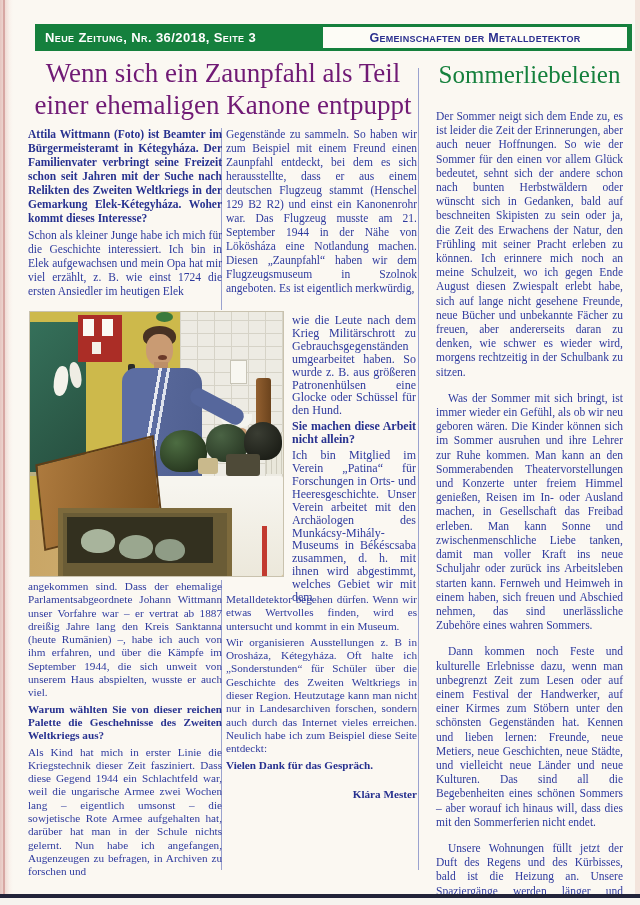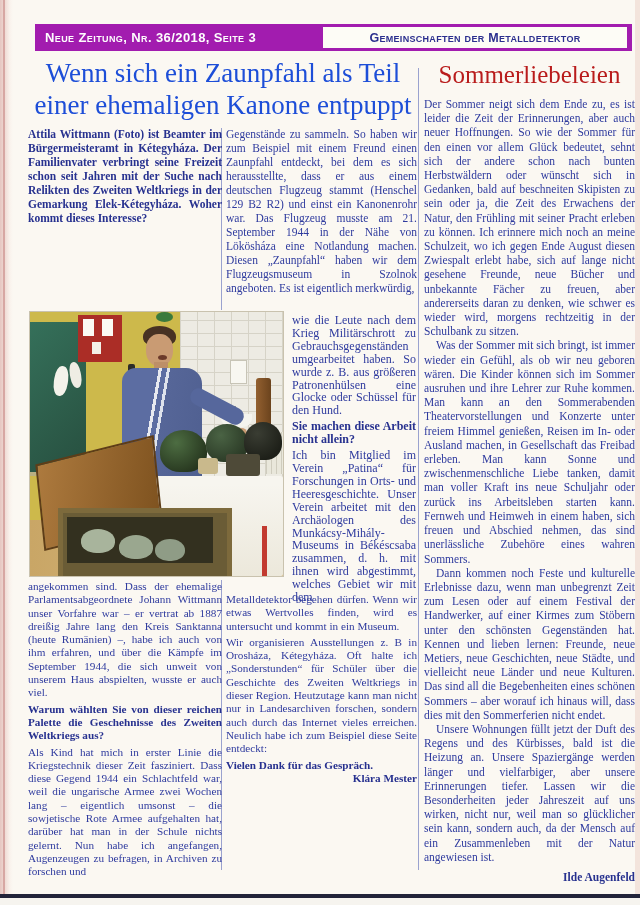--- a/index.html
+++ b/index.html
@@ -12,53 +12,53 @@
   .abs{position:absolute;}
   
   .edge-left{left:0;top:0;width:13px;height:905px;
     background:linear-gradient(90deg,#e6c6c1 0%,#f0dcd6 40%,#f9f2ec 75%,#fbf8f2 100%);}
   .edge-line{left:3px;top:0;width:2px;height:905px;background:#d7a7a3;}
   .edge-right{right:0;top:0;width:5px;height:905px;background:#f3e4dc;}
   .bottom-scan-line{left:0;top:894px;width:640px;height:4px;background:#22243a;}
   .below-scan{left:0;top:898px;width:640px;height:7px;background:#f6f4ef;}
 
   
-  .header-bar{left:35px;top:24px;width:597px;height:27px;background:#a21caf;}
+  .header-bar{left:35px;top:24px;width:597px;height:27px;background:#15803d;}
   .header-left{position:absolute;left:10px;top:0;height:27px;display:flex;align-items:center;
     color:#fdfdfd;font-family:"Liberation Sans",sans-serif;font-weight:700;
     font-size:13px;font-variant:small-caps;letter-spacing:.4px;white-space:nowrap;}
   .header-box{position:absolute;right:5px;top:3px;width:304px;height:21px;background:#fdfcf6;
     display:flex;align-items:center;justify-content:center;}
   .header-right{color:#2b2f8e;font-family:"Liberation Sans",sans-serif;font-weight:700;
     font-size:12.5px;font-variant:small-caps;letter-spacing:.3px;white-space:nowrap;}
 
   
-  .title-main{left:28px;top:57px;width:390px;text-align:center;color:#1d4ed8;
+  .title-main{left:28px;top:57px;width:390px;text-align:center;color:#701a75;
     font-size:27px;line-height:32px;font-weight:400;}
-  .title-essay{left:424px;top:60px;width:211px;text-align:center;color:#b91c1c;
+  .title-essay{left:424px;top:60px;width:211px;text-align:center;color:#15803d;
     font-size:25px;line-height:30px;font-weight:400;}
 
   
   .vsep{width:1px;background:#9aa2cf;}
 
   
   .txt{font-size:11.5px;line-height:14px;text-align:justify;color:#2e3a9e;
     hyphens:auto;-webkit-hyphens:auto;}
   .txt p{margin:0 0 3px 0;}
   .bold{font-weight:700;color:#27318f;}
   .q{font-weight:700;color:#27318f;margin:4px 0;}
   .sig{text-align:right;font-weight:700;color:#27318f;margin-top:2px;}
   .link{font-style:italic;word-break:break-all;text-align:left;margin:3px 0;}
   #col1-top{left:28px;top:127px;width:194px;}
   #col2-top{left:226px;top:127px;width:191px;}
   #col2-narrow{left:292px;top:314px;width:124px;font-size:12px;line-height:12.9px;}
   #col1-bottom{left:28px;top:580px;width:194px;font-size:11.2px;line-height:13.3px;}
   #col2-bottom{left:226px;top:593px;width:191px;font-size:11.2px;line-height:13.3px;}
   #col3{left:424px;top:97px;width:211px;line-height:14.2px;}
-  #col3 p{margin:0;text-indent:12px;}
+  #col3 p{margin:12px;text-indent:12px;}
   #col3 p.noindent{text-indent:0;}
 
   
   .photo{left:30px;top:312px;width:253px;height:264px;background:#cdb94b;overflow:hidden;
     outline:1px solid #c9c2ae;}
   .photo *{position:absolute;}
   .ph-floor{left:0;top:208px;width:253px;height:56px;background:linear-gradient(90deg,#c9a666,#d7bc85);}
   .ph-board{left:0;top:10px;width:56px;height:150px;background:linear-gradient(135deg,#35705a,#274f3f);
     border-bottom:4px solid #b9b083;}
   .ph-pipe{left:55px;top:158px;width:3px;height:62px;background:#b5342c;}
@@ -128,20 +128,21 @@
 </div>
 
 <div class="abs title-essay">Sommerliebeleien</div>
 
 <div class="abs vsep" style="left:221px;top:128px;height:182px;"></div>
 <div class="abs vsep" style="left:221px;top:580px;height:290px;"></div>
 <div class="abs vsep" style="left:418px;top:68px;height:802px;"></div>
 
 <div class="abs txt" id="col1-top">
   <p class="bold">Attila Wittmann (Foto) ist Beamter im Bürgermeisteramt in Kétegyháza. Der Familienvater verbringt seine Freizeit schon seit Jahren mit der Suche nach Relikten des Zweiten Weltkriegs in der Gemarkung Elek-Kétegyháza. Woher kommt dieses Interesse?</p>
+  <p>Schon als kleiner Junge habe ich mich für die Geschichte interessiert. Ich bin in Elek aufgewachsen und mein Opa hat mir viel erzählt, z. B. wie einst 1724 die ersten Ansiedler im heutigen Elek</p>
 </div>
 
 <div class="abs photo">
   <div class="ph-tiles"></div>
   <div class="ph-floor"></div>
   <div class="ph-board"></div>
   <div class="ph-pipe"></div>
   <div class="ph-rag1"></div>
   <div class="ph-rag2"></div>
   <div class="ph-redboard">
@@ -193,21 +194,21 @@
 
 <div class="abs txt" id="col1-bottom">
   <p>angekommen sind. Dass der ehemalige Parlamentsabgeordnete Johann Wittmann unser Vorfahre war – er vertrat ab 1887 dreißig Jahre lang den Kreis Sanktanna (heute Rumänien) –, habe ich auch von ihm erfahren, und über die Kämpfe im September 1944, die sich unweit von unserem Haus abspielten, wusste er auch viel.</p>
   <p class="q">Warum wählten Sie von dieser reichen Palette die Geschehnisse des Zweiten Weltkriegs aus?</p>
   <p>Als Kind hat mich in erster Linie die Kriegstechnik dieser Zeit fasziniert. Dass diese Gegend 1944 ein Schlachtfeld war, weil die ungarische Armee zwei Wochen lang – eigentlich umsonst – die sowjetische Rote Armee aufgehalten hat, darüber hat man in der Schule nichts gelernt. Nun habe ich angefangen, Augenzeugen zu befragen, in Archiven zu forschen und</p>
 </div>
 
 <div class="abs txt" id="col2-bottom">
   <p>Metalldetektor begehen dürfen. Wenn wir etwas Wertvolles finden, wird es untersucht und kommt in ein Museum.</p>
   <p>Wir organisieren Ausstellungen z. B in Orosháza, Kétegyháza. Oft halte ich „Sonderstunden“ für Schüler über die Geschichte des Zweiten Weltkriegs in dieser Region. Heutzutage kann man nicht nur in Landesarchiven forschen, sondern auch durch das Internet vieles erreichen. Neulich habe ich zum Beispiel diese Seite entdeckt:</p>
-  <p class="bold" style="margin-bottom:0;">Vielen Dank für das Gespräch.</p>
+  <p class="bold" style="margin-bottom:16px;">Vielen Dank für das Gespräch.</p>
   <p class="sig">Klára Mester</p>
 </div>
 
 <div class="abs txt" id="col3">
   <p class="noindent">Der Sommer neigt sich dem Ende zu, es ist leider die Zeit der Erinnerungen, aber auch neuer Hoffnungen. So wie der Sommer für den einen vor allem Glück bedeutet, sehnt sich der andere schon nach bunten Herbstwäldern oder wünscht sich in Gedanken, bald auf beschneiten Skipisten zu sein oder ja, die Zeit des Erwachens der Natur, den Frühling mit seiner Pracht erleben zu können. Ich erinnere mich noch an meine Schulzeit, wo ich gegen Ende August diesen Zwiespalt erlebt habe, sich auf lange nicht gesehene Freunde, neue Bücher und unbekannte Fächer zu freuen, aber andererseits daran zu denken, wie schwer es wieder wird, morgens rechtzeitig in der Schulbank zu sitzen.</p>
   <p>Was der Sommer mit sich bringt, ist immer wieder ein Gefühl, als ob wir neu geboren wären. Die Kinder können sich im Sommer ausruhen und ihre Lehrer zur Ruhe kommen. Man kann an den Sommerabenden Theatervorstellungen und Konzerte unter freiem Himmel genießen, Reisen im In- oder Ausland machen, in Gesellschaft das Freibad erleben. Man kann Sonne und zwischenmenschliche Liebe tanken, damit man voller Kraft ins neue Schuljahr oder zurück ins Arbeitsleben starten kann. Fernweh und Heimweh in einem haben, sich freuen und Abschied nehmen, das sind unerlässliche Zubehöre eines wahren Sommers.</p>
   <p>Dann kommen noch Feste und kulturelle Erlebnisse dazu, wenn man unbegrenzt Zeit zum Lesen oder auf einem Festival der Handwerker, auf einer Kirmes zum Stöbern unter den schönsten Gegenständen hat. Kennen und lieben lernen: Freunde, neue Metiers, neue Geschichten, neue Städte, und vielleicht neue Länder und neue Kulturen. Das sind all die Begebenheiten eines schönen Sommers – aber worauf ich hinaus will, dass dies mit den Sommerferien nicht endet.</p>
   <p>Unsere Wohnungen füllt jetzt der Duft des Regens und des Kürbisses, bald ist die Heizung an. Unsere Spaziergänge werden länger und vielfarbiger, aber unsere Erinnerungen tiefer. Lassen wir die Besonderheiten jeder Jahreszeit auf uns wirken, nicht nur, weil man so glücklicher sein kann, sondern auch, da der Mensch auf ein Zusammenleben mit der Natur angewiesen ist.</p>
   <p class="sig" style="margin-top:6px;">Ilde Augenfeld</p>
 </div>

